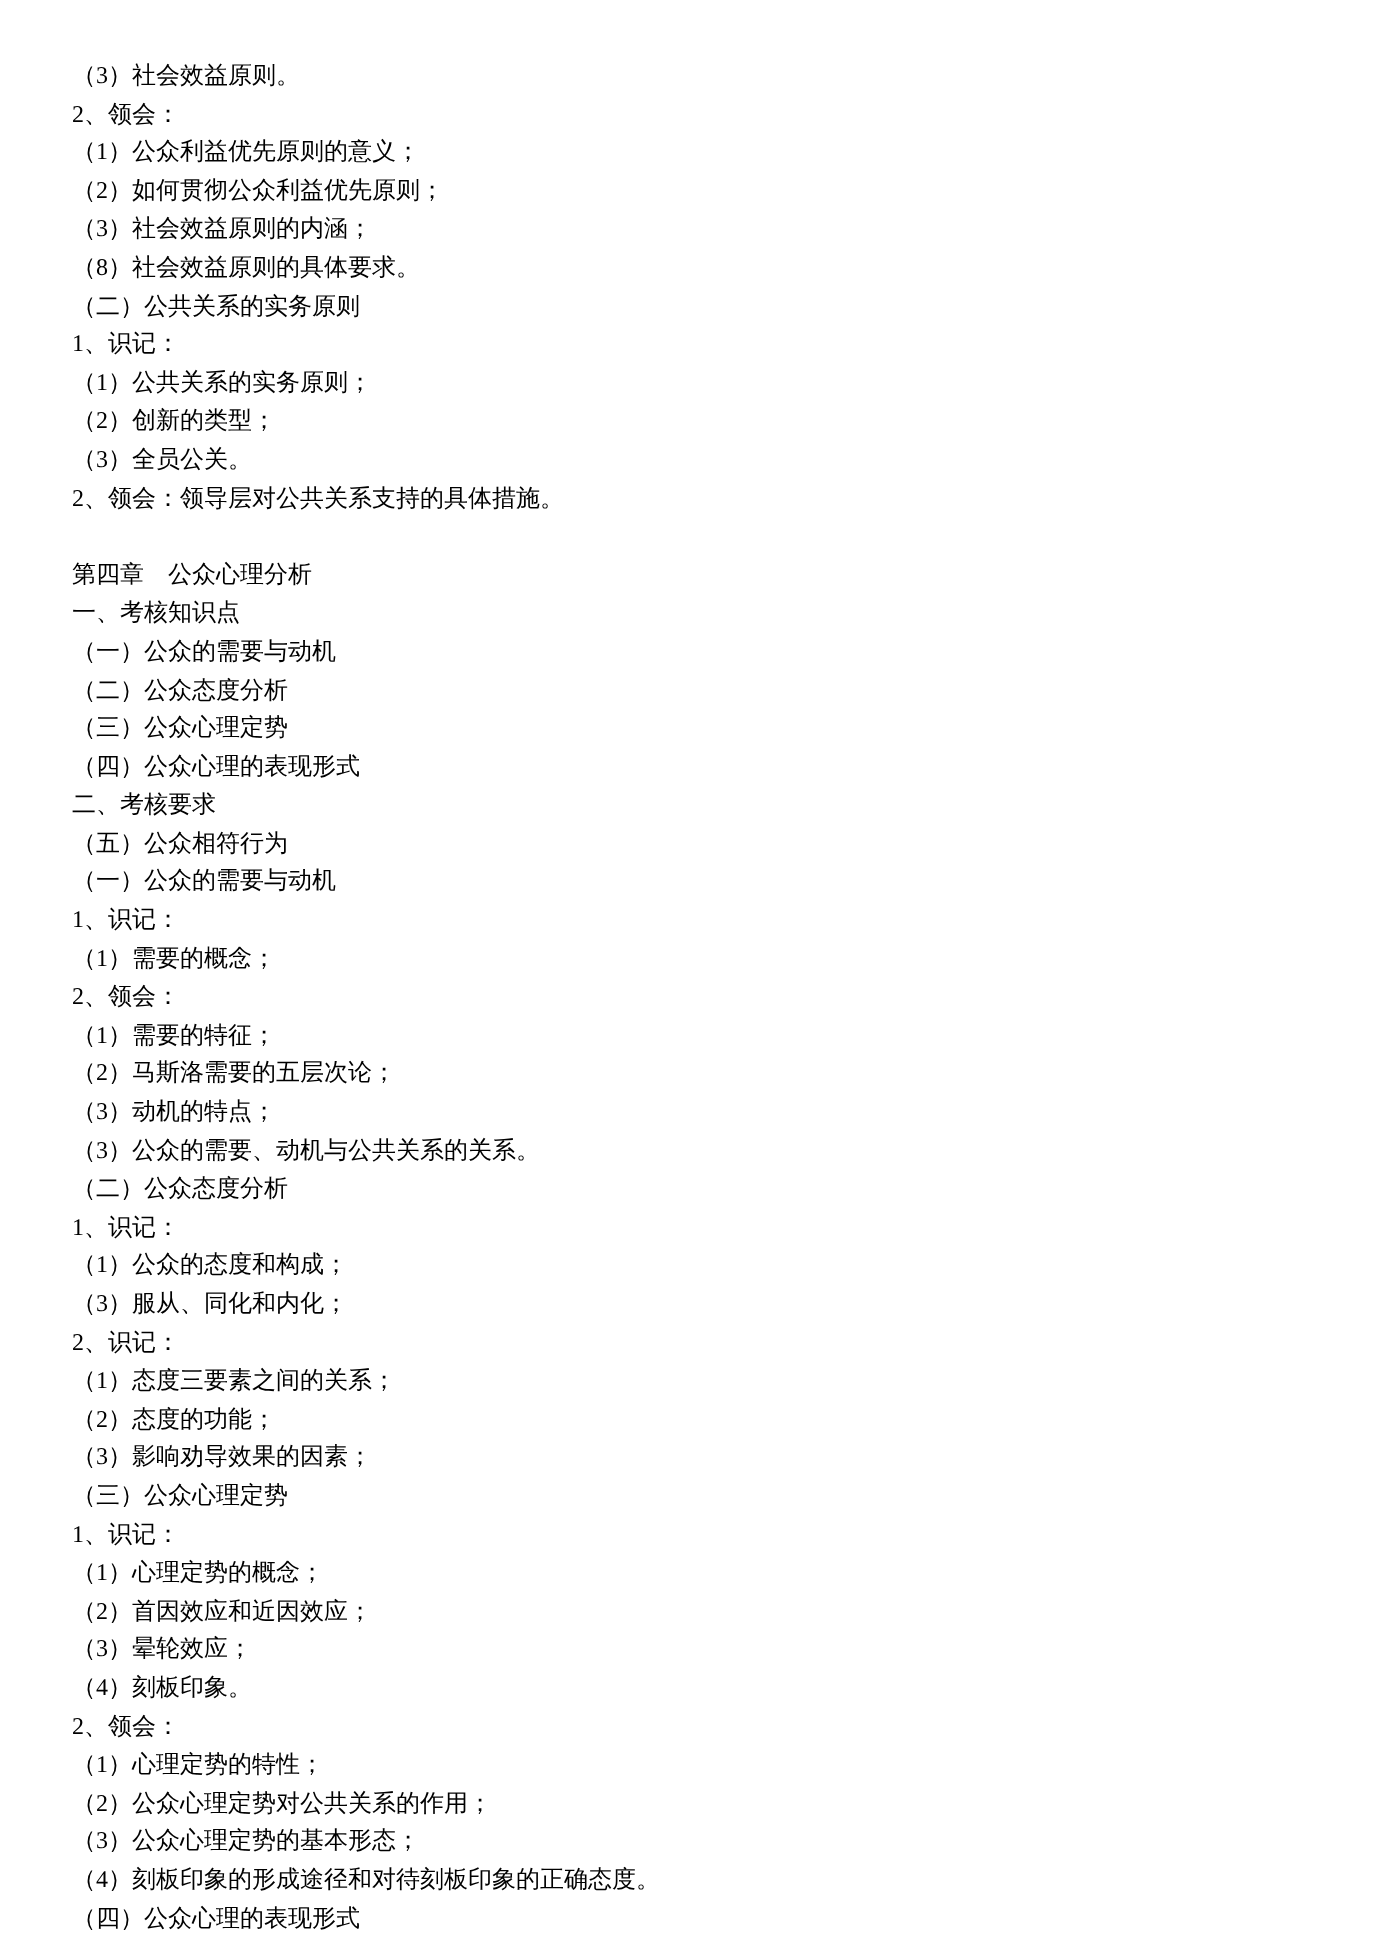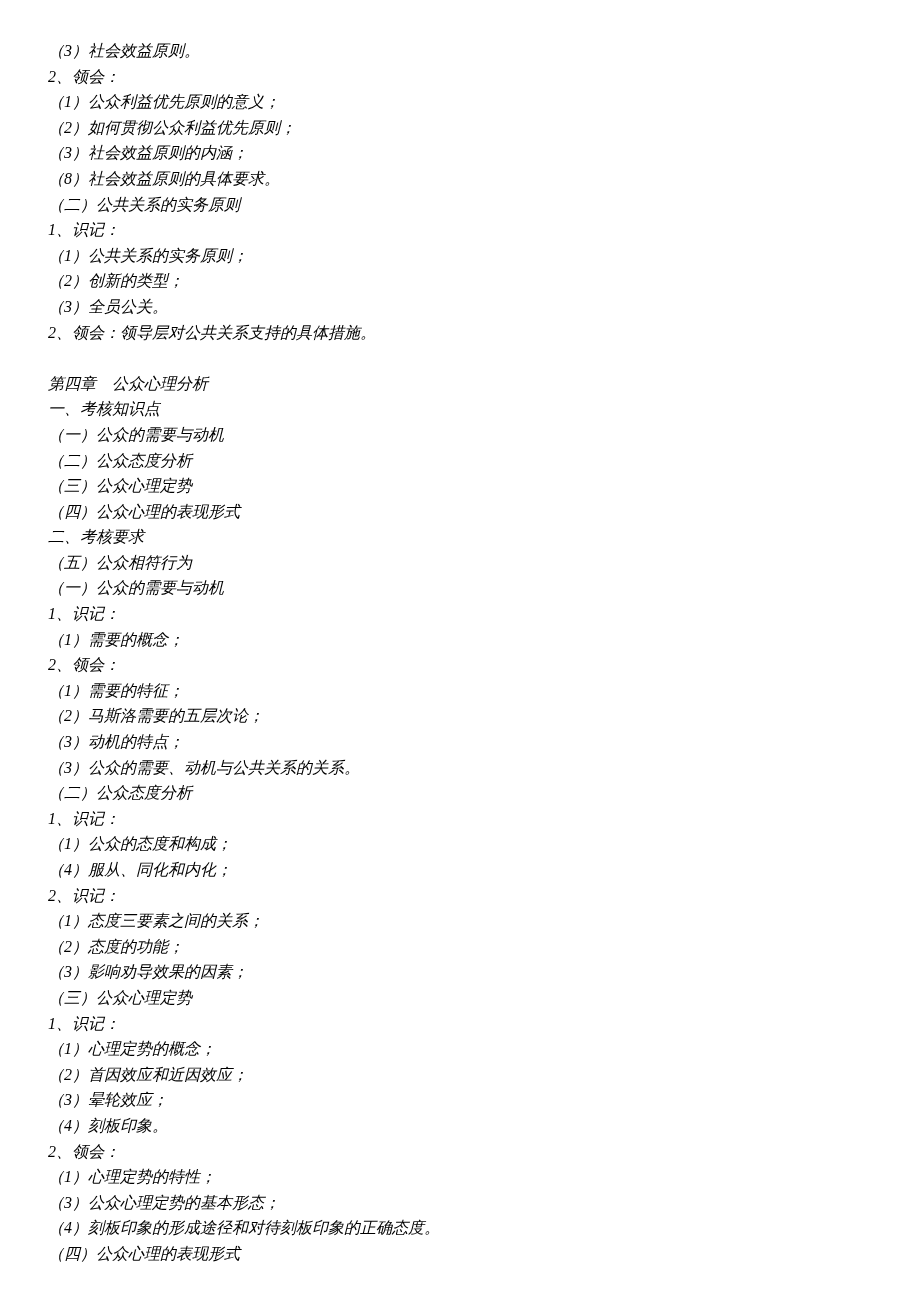--- a/index.html
+++ b/index.html
@@ -11,21 +11,20 @@
       background: #ffffff;
       font-family: "SimSun", "宋体", serif;
       font-size: 16px;
       color: #000000;
       line-height: 1.6;
       padding: 38px 48px;
       width: 920px;
     }
     .line {
       white-space: pre;
-      font-style: italic;
     }
     .spacer {
       height: 25.6px;
     }
   </style>
 </head>
 <body>
 
 <div id="content">
     <div class="line">（3）社会效益原则。</div>
@@ -53,29 +52,30 @@
     <div class="line">1、识记：</div>
     <div class="line">（1）需要的概念；</div>
     <div class="line">2、领会：</div>
     <div class="line">（1）需要的特征；</div>
     <div class="line">（2）马斯洛需要的五层次论；</div>
     <div class="line">（3）动机的特点；</div>
     <div class="line">（3）公众的需要、动机与公共关系的关系。</div>
     <div class="line">（二）公众态度分析</div>
     <div class="line">1、识记：</div>
     <div class="line">（1）公众的态度和构成；</div>
-    <div class="line">（4）服从、同化和内化；</div>
+    <div class="line">（3）服从、同化和内化；</div>
     <div class="line">2、识记：</div>
     <div class="line">（1）态度三要素之间的关系；</div>
     <div class="line">（2）态度的功能；</div>
     <div class="line">（3）影响劝导效果的因素；</div>
     <div class="line">（三）公众心理定势</div>
     <div class="line">1、识记：</div>
     <div class="line">（1）心理定势的概念；</div>
     <div class="line">（2）首因效应和近因效应；</div>
     <div class="line">（3）晕轮效应；</div>
     <div class="line">（4）刻板印象。</div>
     <div class="line">2、领会：</div>
     <div class="line">（1）心理定势的特性；</div>
+    <div class="line">（2）公众心理定势对公共关系的作用；</div>
     <div class="line">（3）公众心理定势的基本形态；</div>
     <div class="line">（4）刻板印象的形成途径和对待刻板印象的正确态度。</div>
     <div class="line">（四）公众心理的表现形式</div>
   </div>
 
 </body></html>

